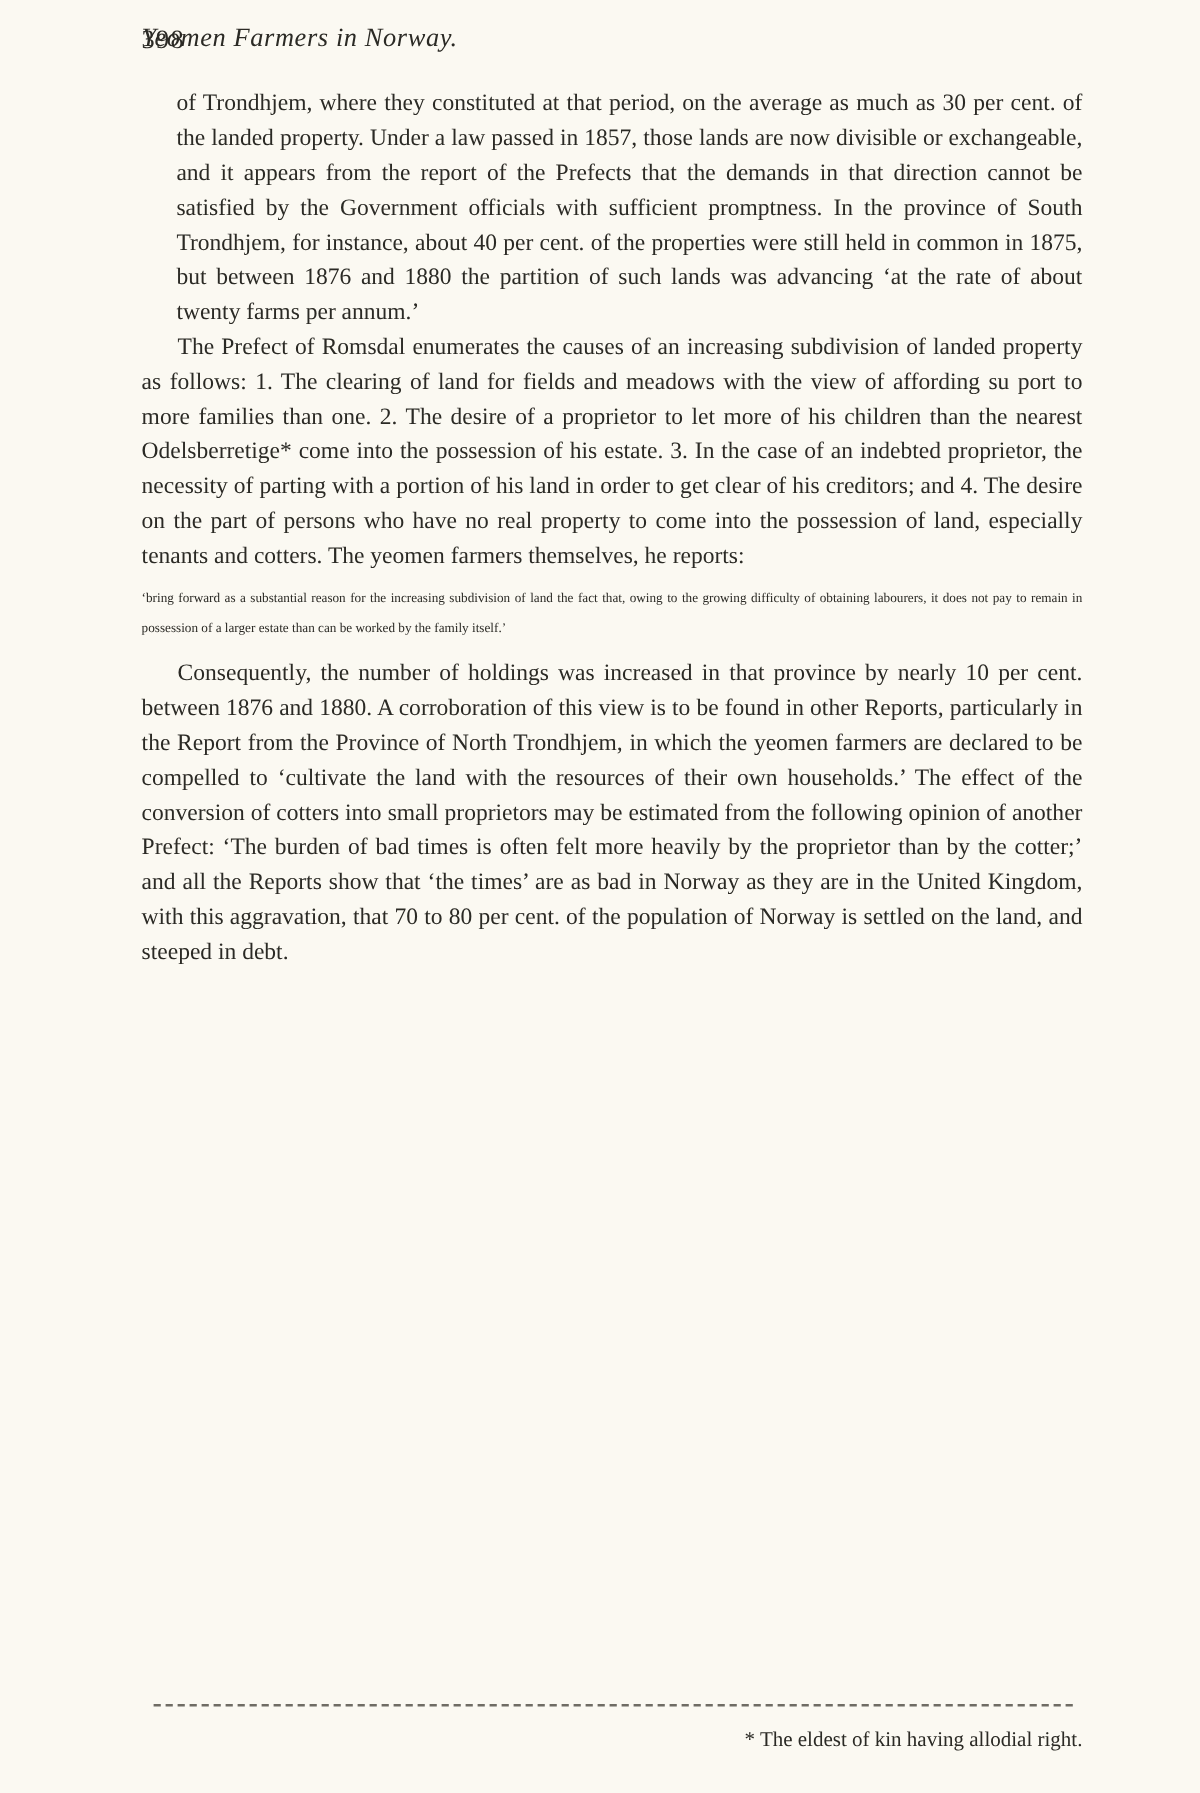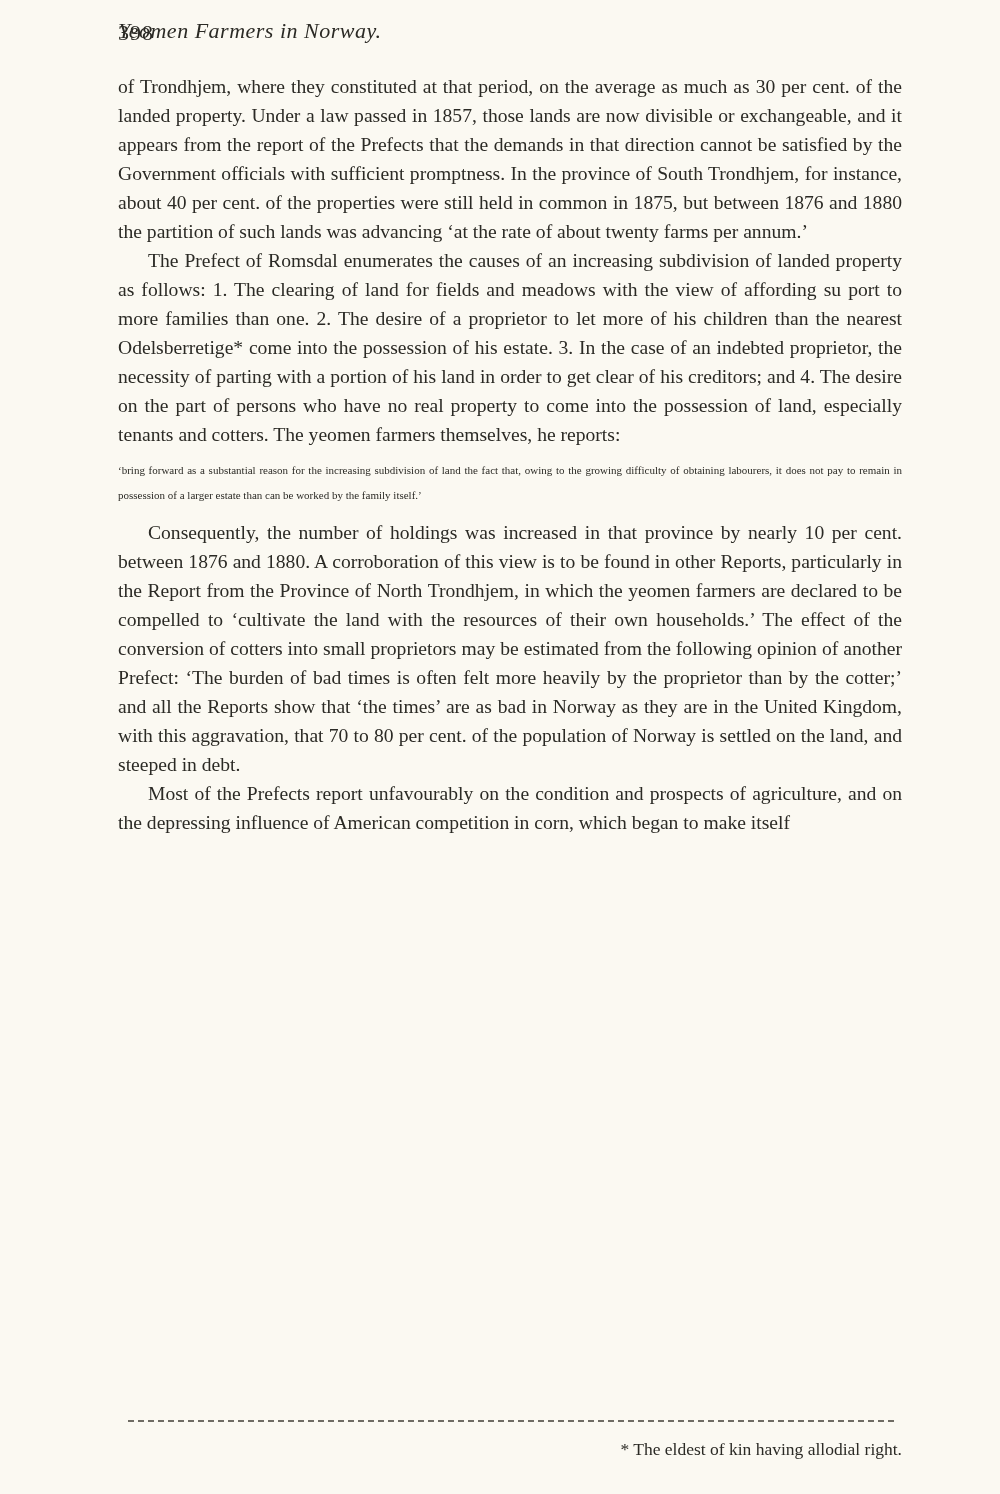--- a/index.html
+++ b/index.html
@@ -41,21 +41,21 @@
     letter-spacing: 0.5px;
   }
   .body-text p {
     margin: 0;
     font-size: 19.6px;
     line-height: 29px;
     text-align: justify;
     text-justify: inter-word;
   }
   .body-text p.indent { text-indent: 30px; }
-  .body-text p.no-indent { text-indent: 0; }
+  .body-text p.no-indent { text-indent: 0; margin-left: 29px; }
   .blockquote {
     margin: 9px 0 10px 0;
     font-size: 11px;
     line-height: 25px;
     text-align: justify;
   }
   .blockquote .it, .it { }
   .footnote-area {
     margin-top: auto;
     padding-top: 6px;
@@ -85,21 +85,20 @@
   <div class="body-text">
 
     <p class="no-indent">of Trondhjem, where they constituted at that period, on the average as much as 30 per cent. of the landed property. Under a law passed in 1857, those lands are now divisible or exchangeable, and it appears from the report of the Prefects that the demands in that direction cannot be satisfied by the Government officials with sufficient promptness. In the province of South Trondhjem, for instance, about 40 per cent. of the properties were still held in common in 1875, but between 1876 and 1880 the partition of such lands was advancing ‘at the rate of about twenty farms per annum.’</p>
 
     <p class="indent"><span>The Prefect of Romsdal enumerates the causes of an increasing subdivision of landed property as follows: 1. The clearing of land for fields and meadows with the view of affording su port to more families than one.  2. The desire of a proprietor to let more of his children than the nearest </span><span class="it">Odelsberretige*</span><span> come into the possession of his estate.  3. In the case of an indebted proprietor, the necessity of parting with a portion of his land in order to get clear of his creditors; and 4. The desire on the part of persons who have no real property to come into the possession of land, especially tenants and cotters.  The yeomen farmers themselves, he reports:</span></p>
 
     <div class="blockquote"><span>‘bring forward as a substantial reason for the increasing subdivision of land the fact that, owing to the growing difficulty of obtaining labourers, </span><span class="it">it does not pay to remain in possession of a larger estate than can be worked by the family itself.’</span></div>
 
     <p class="indent">Consequently, the number of holdings was increased in that province by nearly 10 per cent. between 1876 and 1880.  A corroboration of this view is to be found in other Reports, particularly in the Report from the Province of North Trondhjem, in which the yeomen farmers are declared to be compelled to ‘cultivate the land with the resources of their own households.’ The effect of the conversion of cotters into small proprietors may be estimated from the following opinion of another Prefect: ‘The burden of bad times is often felt more heavily by the proprietor than by the cotter;’ and all the Reports show that ‘the times’ are as bad in Norway as they are in the United Kingdom, with this aggravation, that 70 to 80 per cent. of the population of Norway is settled on the land, and steeped in debt.</p>
 
-    <p class="indent">Most of the Prefects report unfavourably on the condition and prospects of agriculture, and on the depressing influence of American competition in corn, which began to make itself</p>
 
   </div>
 
   <div class="footnote-area">
     <hr class="footnote-rule">
     <div class="footnote-text">* The eldest of kin having allodial right.</div>
   </div>
 
 </div>
 

